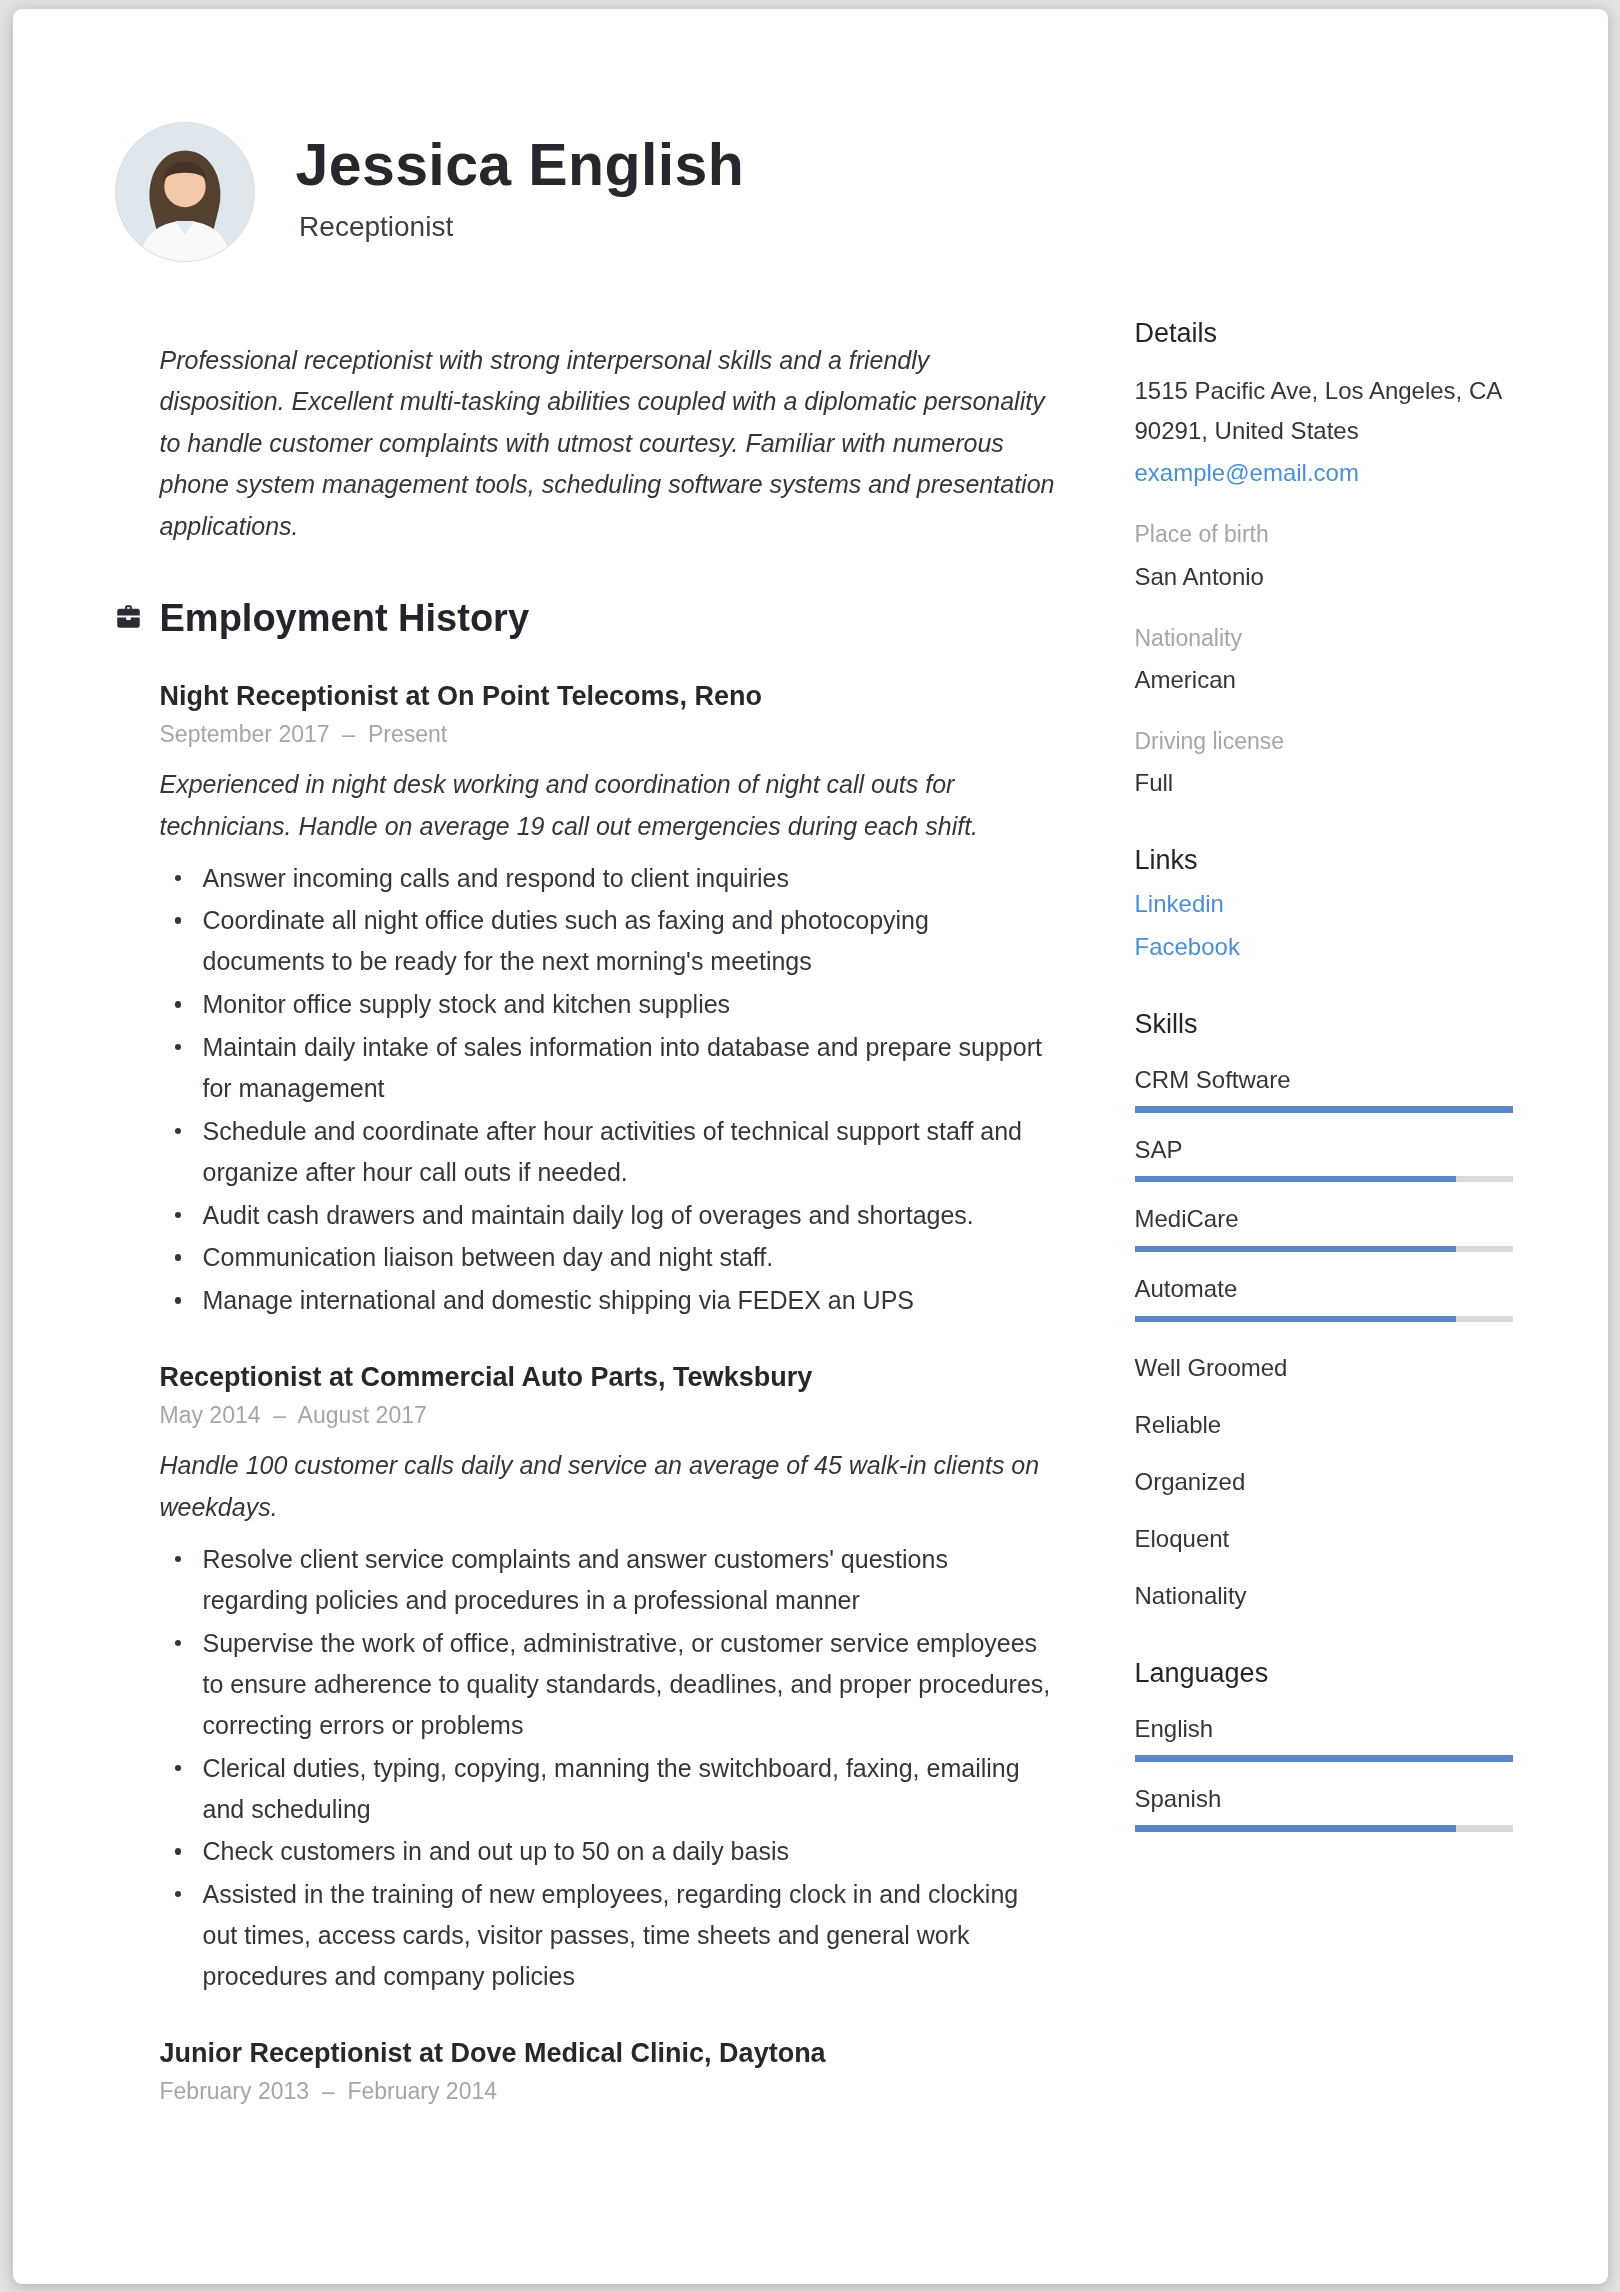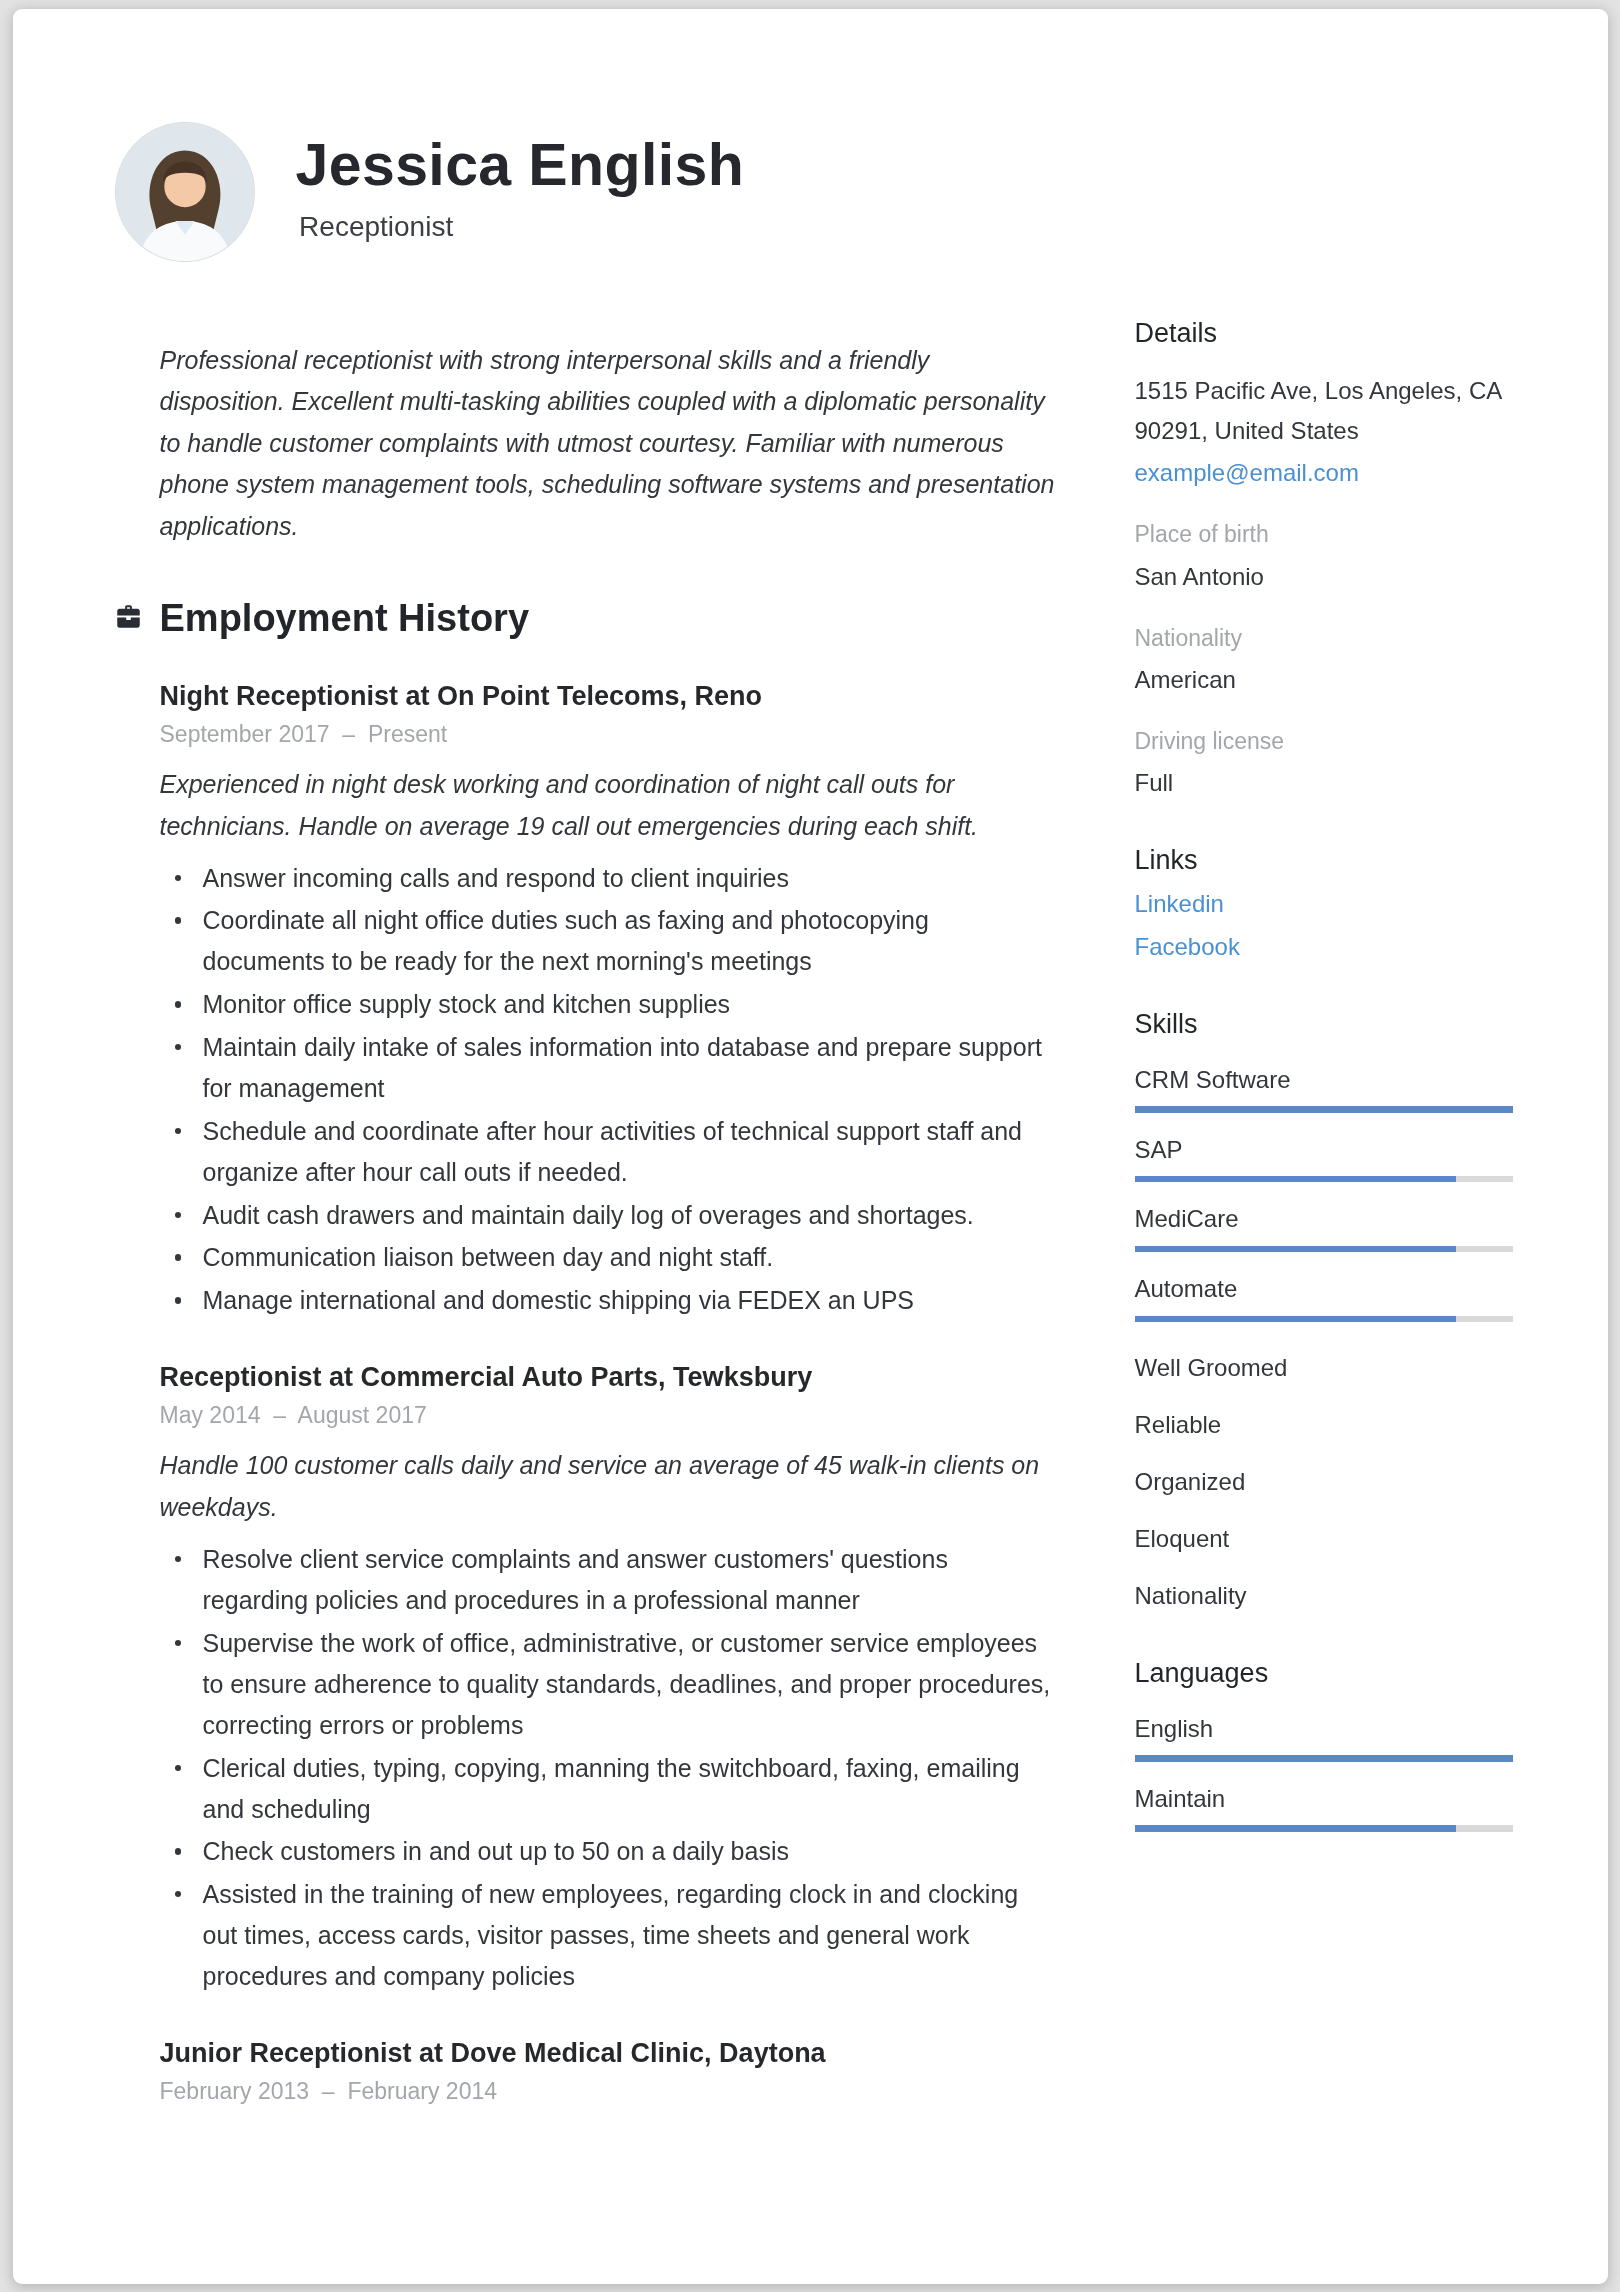--- a/index.html
+++ b/index.html
@@ -238,21 +238,21 @@
 
         <section class="side-section">
           <h3 class="side-head">Languages</h3>
           <div class="skill first">
             <div class="skill-name">English</div>
             <div class="bar">
                 <div class="fill" style="width: 100%;"></div>
               </div>
           </div>
           <div class="skill">
-            <div class="skill-name">Maintain</div>
+            <div class="skill-name">Spanish</div>
             <div class="bar">
                 <div class="fill" style="width: 85%;"></div>
               </div>
           </div>
         </section>
 
       </aside>
     </div>
   </div>
 </div>

